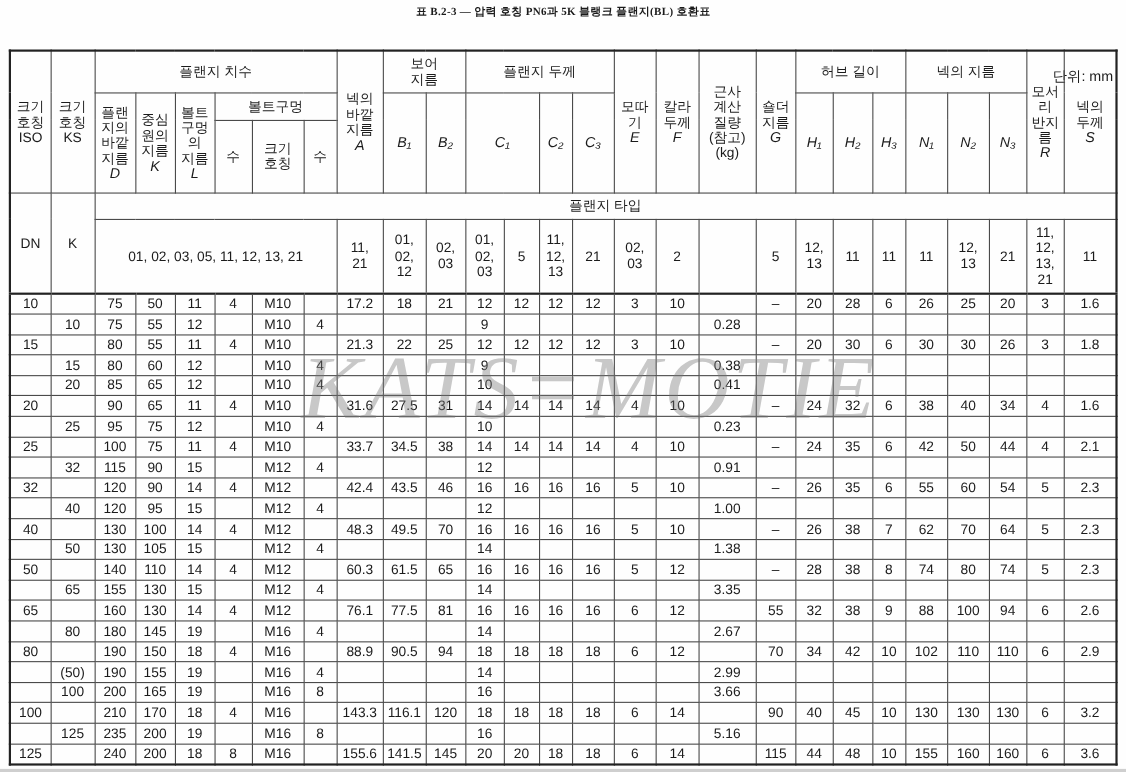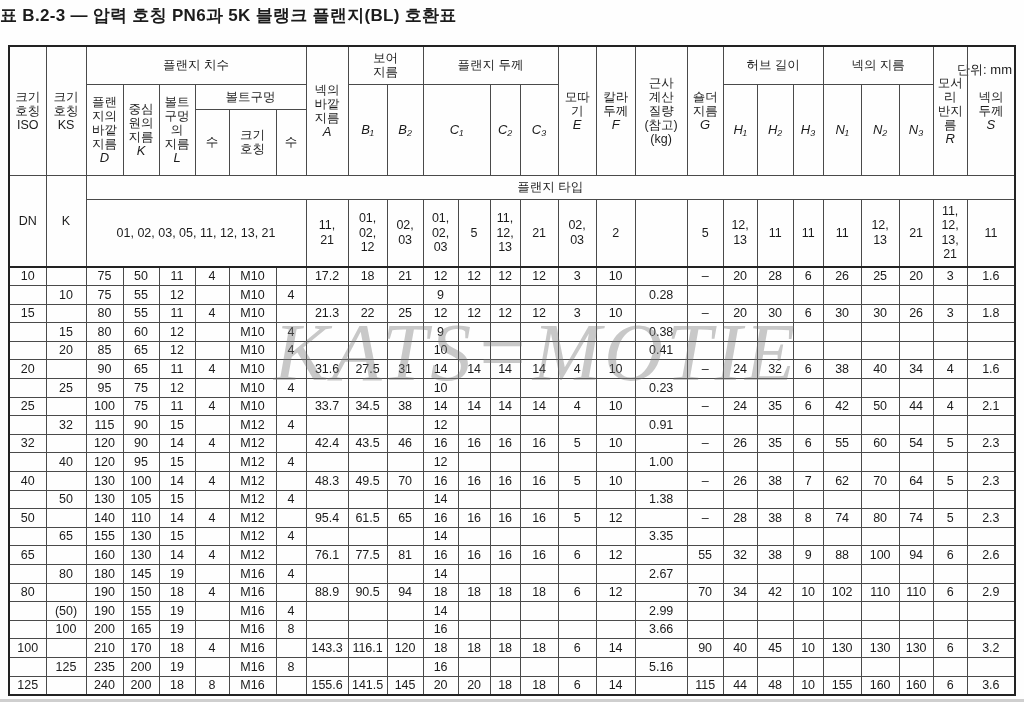--- a/index.html
+++ b/index.html
@@ -1,22 +1,22 @@
 <!DOCTYPE html>
 <html><head>
 <meta charset="utf-8">
 <style>
   html,body { margin:0; padding:0; background:#ffffff; }
   .page {
     position:relative; width:1024px; height:702px; background:#fefefe;
     font-family:"Liberation Sans","DejaVu Sans",sans-serif; color:#1b1b1b; overflow:hidden;
   }
   .title {
-    position:absolute; top:4px; left:0; width:100%; 
-    font-size:17px; font-weight:bold; letter-spacing:0.3px;
+    position:absolute; top:4px; left:0; width:100%; text-align:center;
+    font-size:10px; font-weight:bold; letter-spacing:0.3px;font-family:Liberation Serif, serif;
   }
   .unit {
     position:absolute; top:25px; right:12px; font-size:13px;margin-top:36px;
   }
   table.compat {
     position:absolute; left:8px; top:45px; width:1008px;
     border-collapse:collapse; table-layout:fixed;
     border:2px solid #222;
   }
   th, td {
@@ -569,21 +569,21 @@
         </tr>
         <tr>
           <td>50</td>
           <td></td>
           <td>140</td>
           <td>110</td>
           <td>14</td>
           <td>4</td>
           <td>M12</td>
           <td></td>
-          <td>95.4</td>
+          <td>60.3</td>
           <td>61.5</td>
           <td>65</td>
           <td>16</td>
           <td>16</td>
           <td>16</td>
           <td>16</td>
           <td>5</td>
           <td>12</td>
           <td></td>
           <td>–</td>

